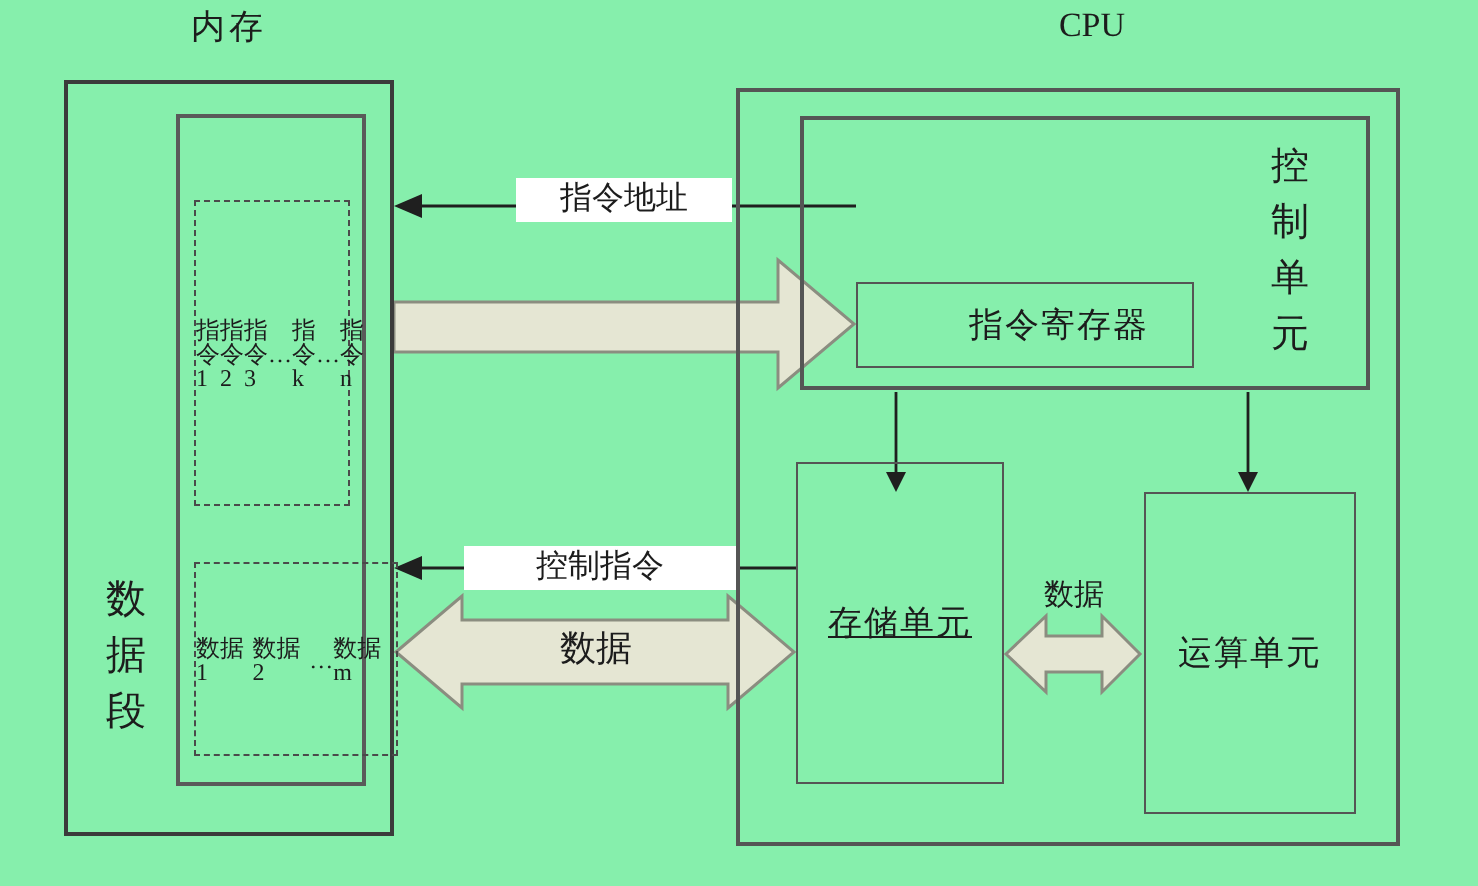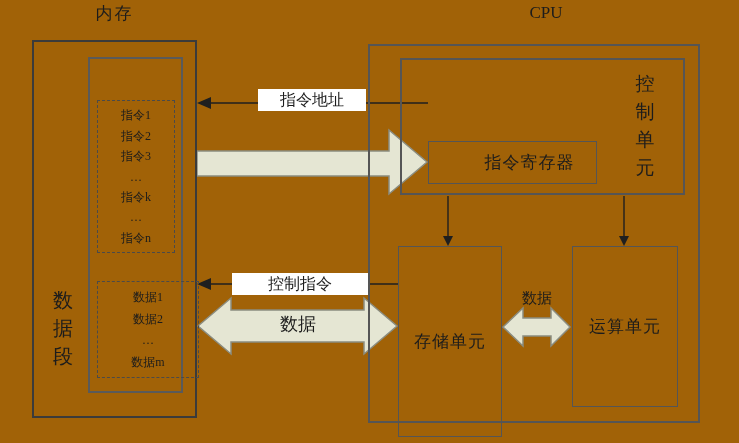--- a/index.html
+++ b/index.html
@@ -1,46 +1,46 @@
 <!DOCTYPE html>
 <html><head>
 <meta charset="utf-8">
 <style>
   html,body{margin:0;padding:0;background:#fff;}
   #canvas{
-    position:relative;width:739px;height:443px;background:#a16207;
+    position:relative;width:739px;height:443px;background:#86efac;
     font-family:"Liberation Serif","DejaVu Serif",serif;color:#1c1c1c;
     overflow:hidden;
   }
   .abs{position:absolute;box-sizing:border-box;}
   .title{font-size:17px;text-align:center;letter-spacing:2px;}
   .box{background:transparent;}
   .memory-box{left:32px;top:40px;width:165px;height:378px;border:2px solid #3b3b3b;}
   .process-box{left:88px;top:57px;width:95px;height:336px;border:2px solid #5a5a5a;}
   .process-header{left:88px;top:57px;width:95px;height:31px;border:2px solid #5a5a5a;
     border-bottom:2px solid #5a5a5a;display:flex;align-items:center;justify-content:center;
     font-size:14px;}
-  .dashed-box{border:1.5px dashed #4a4a4a;display:flex;flex-direction:column;
+  .dashed-box{border:1.5px dashed #4a4a4a;display:flex;flex-direction:row;
     justify-content:space-evenly;align-items:center;font-size:12px;line-height:1;}
   .instr-box{left:97px;top:100px;width:78px;height:153px;}
   .data-box{left:97px;top:281px;width:102px;height:97px;}
   .vlabel{width:28px;font-size:20px;line-height:28px;text-align:center;
     word-break:break-all;white-space:normal;}
   .code-seg{left:49px;top:120px;}
   .data-seg{left:49px;top:286px;}
   .cpu-box{left:368px;top:44px;width:332px;height:379px;border:2px solid #555;}
   .cu-box{left:400px;top:58px;width:285px;height:137px;border:2px solid #555;}
   .cu-label{left:631px;top:70px;font-size:19px;line-height:28px;}
   .small-box{border:1.5px solid #555;display:flex;align-items:center;justify-content:center;
     font-size:17px;letter-spacing:1px;}
   .counter-box{left:428px;top:80px;width:169px;height:43px;}
   .register-box{left:428px;top:141px;width:169px;height:43px;padding-left:34px;}
   .unit-box{border:1.5px solid #555;display:flex;align-items:center;justify-content:center;
     font-size:17px;letter-spacing:1px;}
-  .storage-box{left:398px;top:246px;width:104px;height:191px;}
+  .storage-box{left:398px;top:231px;width:104px;height:161px;text-decoration:underline;}
   .alu-box{left:572px;top:246px;width:106px;height:161px;}
   .arrow-label{font-size:16px;text-align:center;line-height:22px;}
   .bg-white{background:#ffffff;}
   .thin-line{stroke:#1f1f1f;stroke-width:1.4;}
   .thin-head{fill:#1f1f1f;stroke:none;}
   .block-shape{stroke:#8b8d80;stroke-width:1.5;stroke-linejoin:miter;}
   svg{position:absolute;left:0;top:0;}
 </style>
 </head>
 <body>

